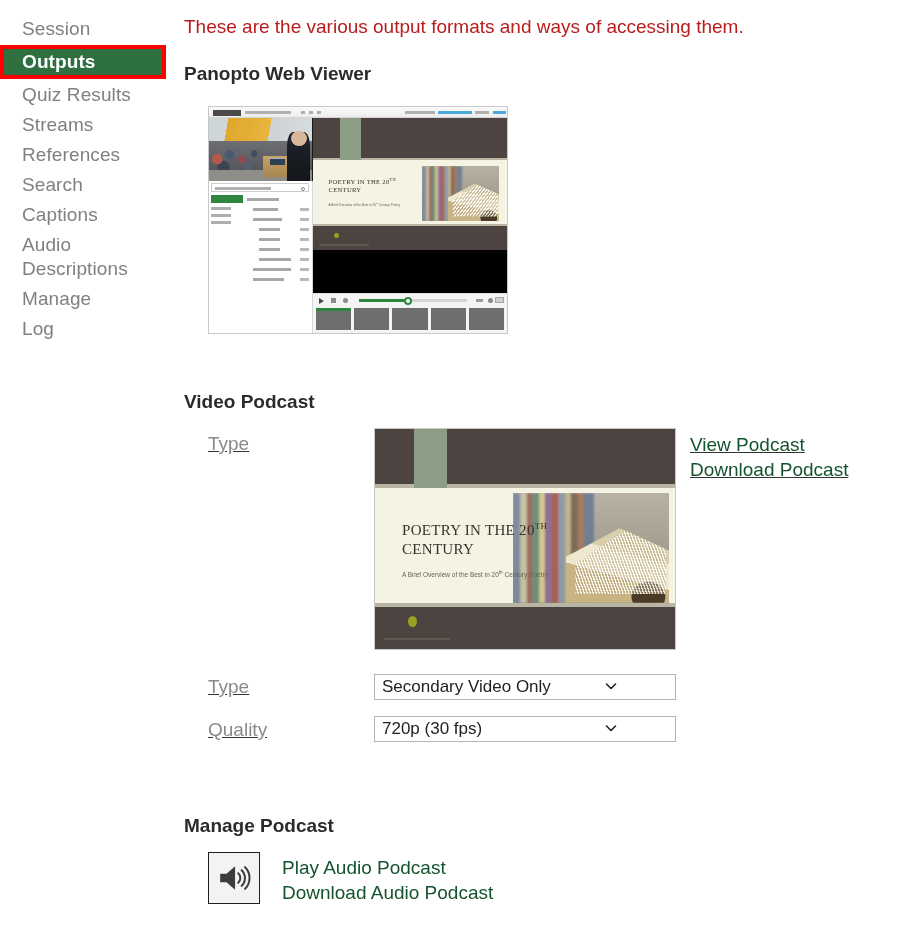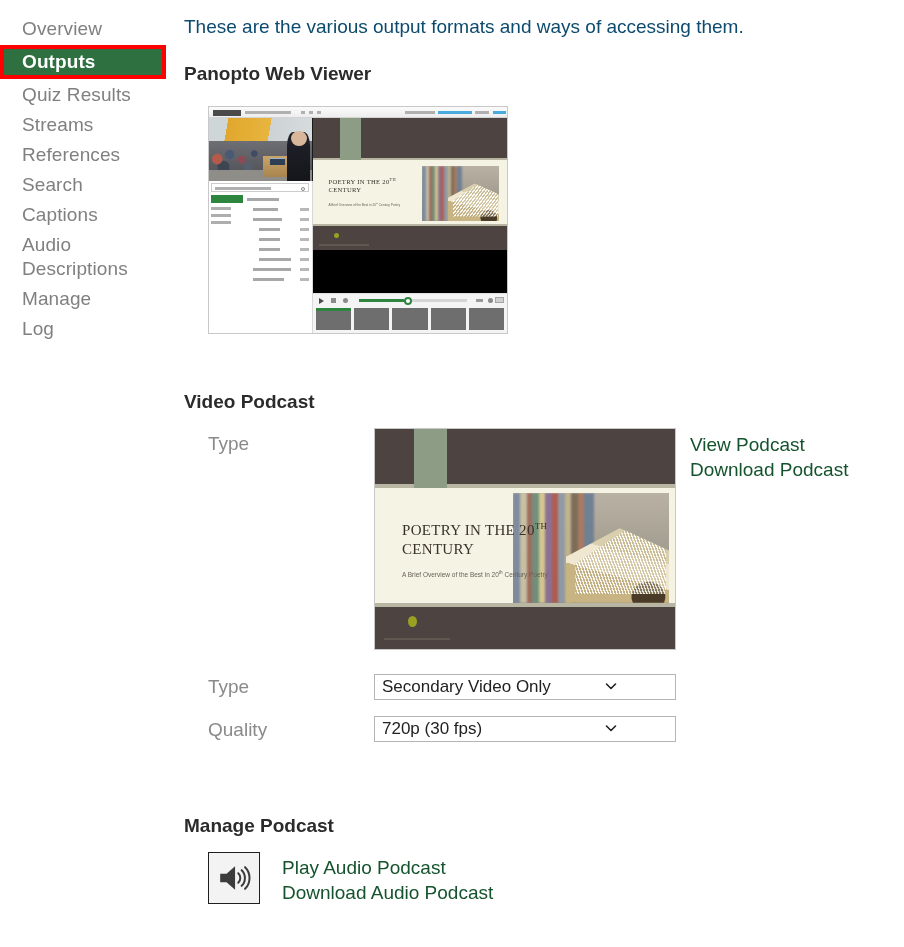--- a/index.html
+++ b/index.html
@@ -47,37 +47,37 @@
   }
 
   
   .main {
     flex: 1 1 auto;
     padding: 14px 0 0 2px;
     position: relative;
   }
   .intro {
     font-size: 19px;
-    color: #0c4a6e;
+    color: #b91c1c;
     line-height: 26px;
     margin: 0 0 22px 0;
   }
   .section-title {
     font-size: 19px;
     color: #2b2b2b;
     line-height: 24px;
     margin: 0 0 10px 0;
   }
   .field-label {
     font-size: 19px;
     color: #8a8a8a;
     line-height: 24px;
   }
 
-  .row { display: flex; align-items: flex-start; }
+  .row { display: flex; align-items: flex-start; text-decoration: underline; }
 
   .thumb-col { width: 190px; flex: 0 0 190px; padding-left: 24px; padding-top: 10px;}
   .links-col { padding-left: 14px; padding-top: 6px; }
 
   a.link {
     display: block;
     font-size: 19px;
     line-height: 25px;
     color: #14532d;
     text-decoration: none;
@@ -281,21 +281,21 @@
     cursor: pointer;
   }
   .audio-links { padding-left: 22px; padding-top: 3px; }
 </style>
 </head>
 <body>
 
 <div class="page">
 
   <nav class="sidebar">
-    <div class="nav-item"><span>Overview</span></div>
+    <div class="nav-item"><span>Session</span></div>
     <div class="nav-item active"><span>Outputs</span></div>
     <div class="nav-item"><span>Quiz Results</span></div>
     <div class="nav-item"><span>Streams</span></div>
     <div class="nav-item"><span>References</span></div>
     <div class="nav-item"><span>Search</span></div>
     <div class="nav-item"><span>Captions</span></div>
     <div class="nav-item"><span>Audio
 Descriptions</span></div>
     <div class="nav-item"><span>Manage</span></div>
     <div class="nav-item"><span>Log</span></div>

